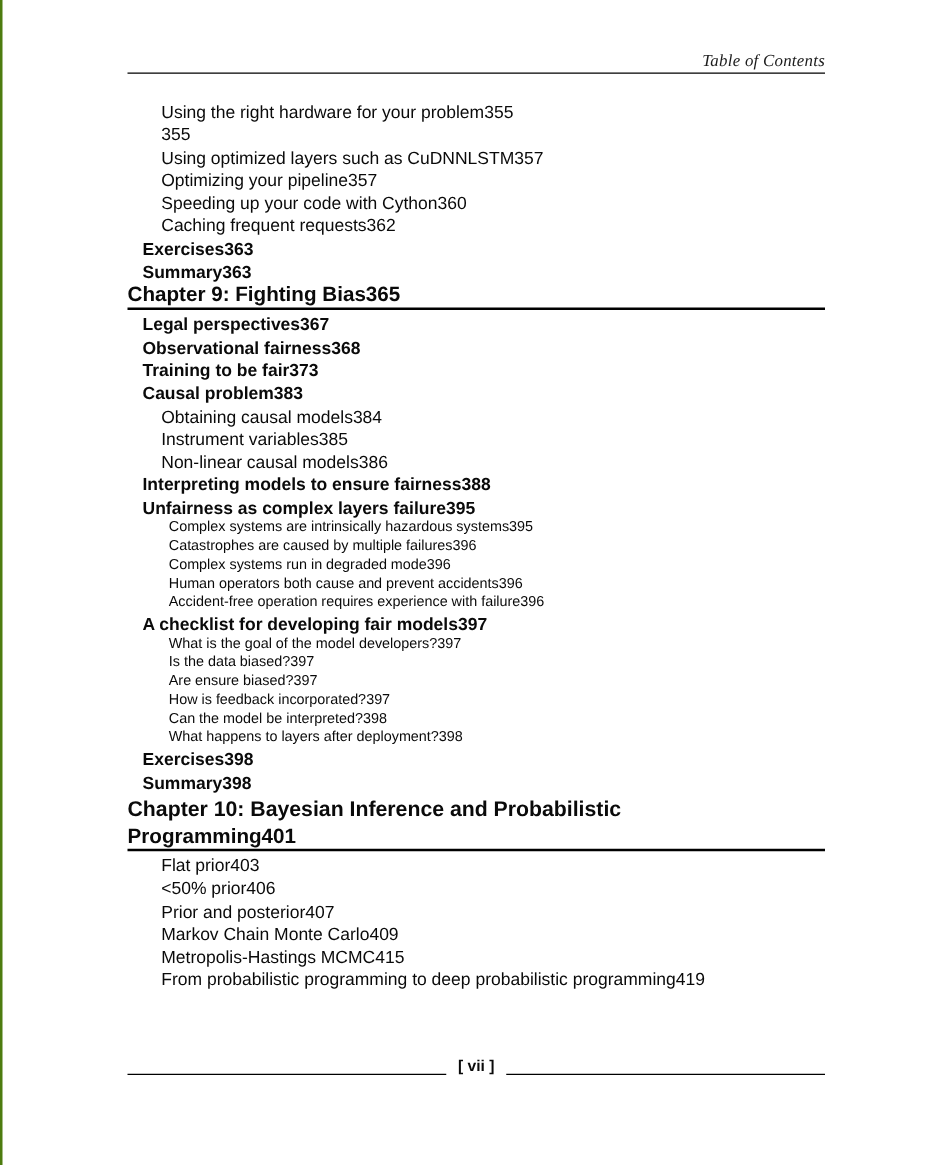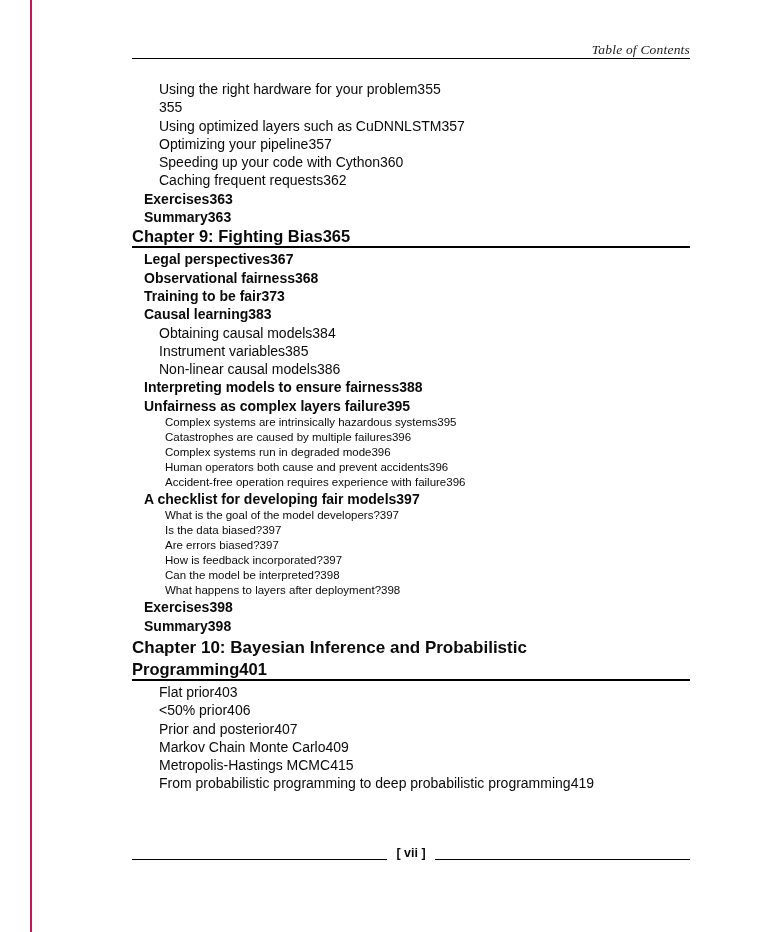--- a/index.html
+++ b/index.html
@@ -7,22 +7,21 @@
     width: 758px; height: 932px;
     background: #ffffff;
     font-family: "Liberation Sans", sans-serif;
     color: #0a0a0a;
     overflow: hidden;
     position: relative;
   }
   .page {
     position: absolute; inset: 0;
     background: #ffffff;
-    border-left: 2px solid #be185d;
-    margin-left: 30px;
+    border-left: 2px solid #4d7c0f;
   }
   
   .running-header {
     position: absolute;
     left: 100px; width: 558px; top: 40px;
     text-align: right;
   }
   .running-header .title {
     font-family: "Liberation Serif", serif;
     font-style: italic;
@@ -147,21 +146,21 @@
       </div>
       <div class="row section">
         <span class="label">Observational fairness</span>
         <span class="pagenum">368</span>
       </div>
       <div class="row section">
         <span class="label">Training to be fair</span>
         <span class="pagenum">373</span>
       </div>
       <div class="row section">
-        <span class="label">Causal learning</span>
+        <span class="label">Causal problem</span>
         <span class="pagenum">383</span>
       </div>
       <div class="row sub">
         <span class="label">Obtaining causal models</span>
         <span class="pagenum">384</span>
       </div>
       <div class="row sub">
         <span class="label">Instrument variables</span>
         <span class="pagenum">385</span>
       </div>
@@ -203,21 +202,21 @@
       </div>
       <div class="row subsub">
         <span class="label">What is the goal of the model developers?</span>
         <span class="pagenum">397</span>
       </div>
       <div class="row subsub">
         <span class="label">Is the data biased?</span>
         <span class="pagenum">397</span>
       </div>
       <div class="row subsub">
-        <span class="label">Are errors biased?</span>
+        <span class="label">Are ensure biased?</span>
         <span class="pagenum">397</span>
       </div>
       <div class="row subsub">
         <span class="label">How is feedback incorporated?</span>
         <span class="pagenum">397</span>
       </div>
       <div class="row subsub">
         <span class="label">Can the model be interpreted?</span>
         <span class="pagenum">398</span>
       </div>

